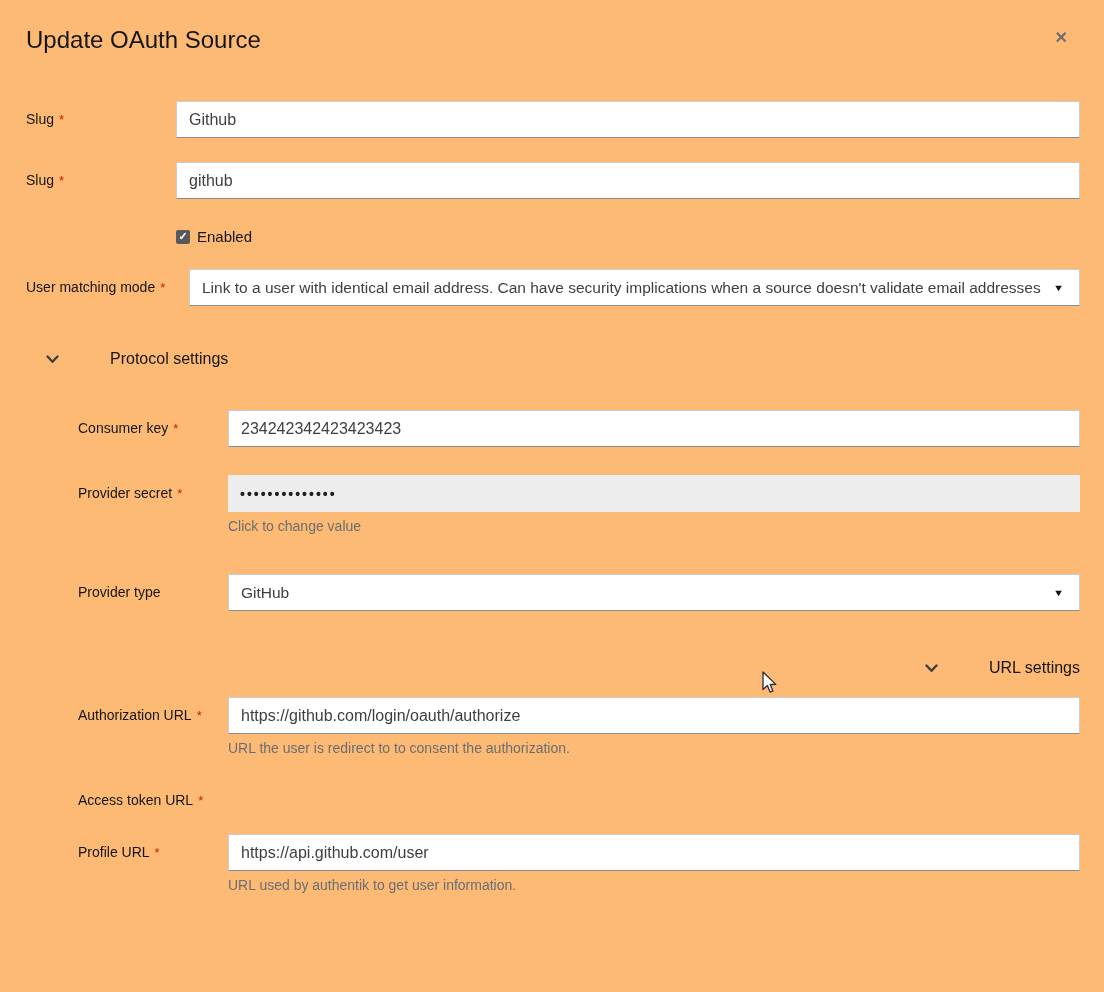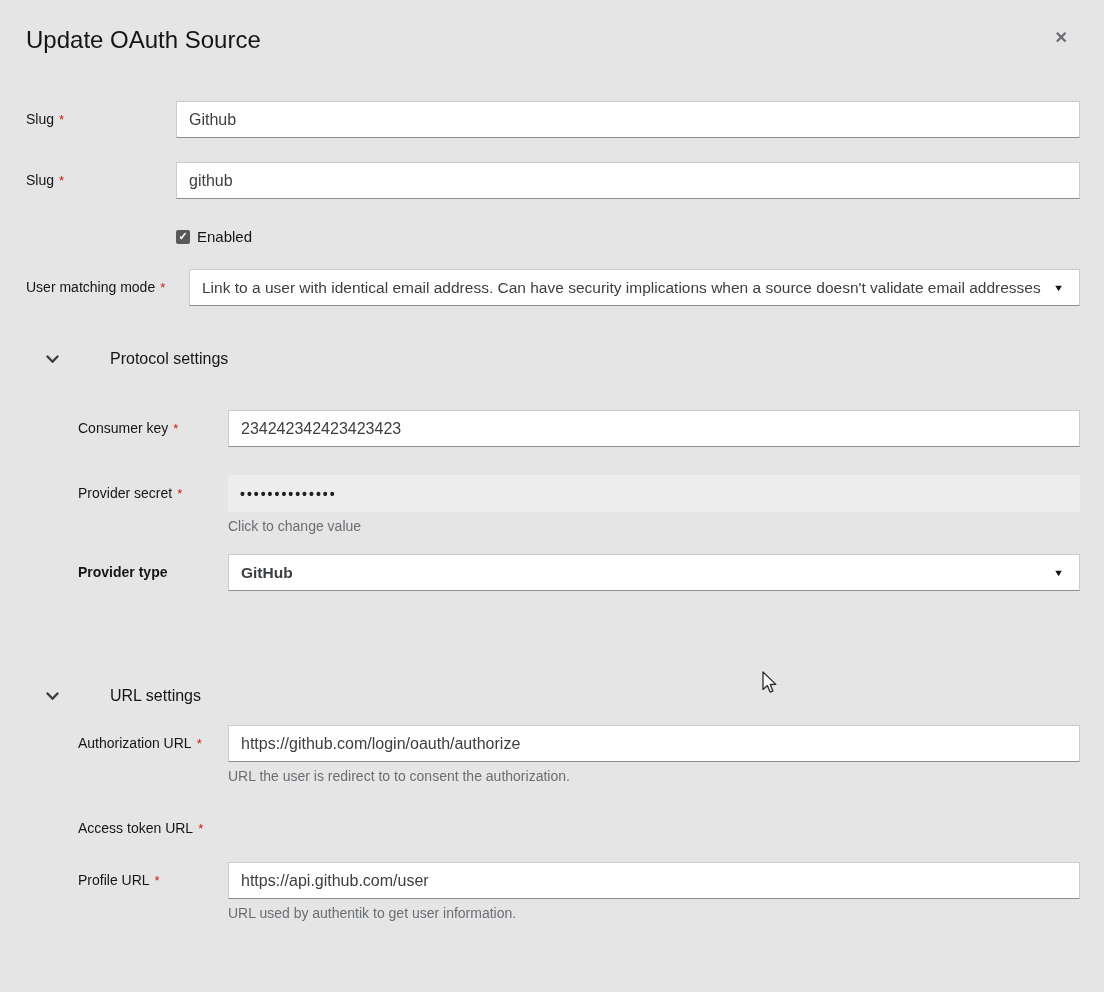--- a/index.html
+++ b/index.html
@@ -2,21 +2,21 @@
 <html><head>
 <meta charset="utf-8">
 <style>
   * { box-sizing: border-box; margin: 0; padding: 0; }
   html, body { width: 1104px; height: 992px; background: #fff; overflow: hidden; }
   body { font-family: "Liberation Sans", sans-serif; color: #151515; position: relative; }
 
   .edge-artifact { position: absolute; left: 0; top: 26px; width: 2px; height: 50px; background: #1b1b1b; }
   .edge-artifact::after { content: ""; position: absolute; left: 2px; top: 26px; width: 4px; height: 2px; background: #1b1b1b; }
 
-  .dialog { width: 1104px; height: 992px; background: #e5e5e5; padding: 24px 24px 0 26px; position: relative; }
+  .dialog { width: 1104px; height: 992px; background: #fdba74; padding: 24px 24px 0 26px; position: relative; }
 
   .dialog-header { display: flex; justify-content: space-between; align-items: flex-start; }
   .dialog-title { font-size: 24px; font-weight: 400; color: #151515; line-height: 32px; letter-spacing: 0; }
   .close-btn { background: none; border: none; color: #6a6e73; font-size: 16px; font-weight: 700; cursor: pointer; line-height: 16px; padding: 4px 12px 4px 4px; margin-top: 2px; }
 
   .form-row { display: flex; align-items: flex-start; }
   .label-col { width: 150px; flex-shrink: 0; padding-top: 10px; font-size: 14px; color: #151515; }
   .label-col .req { color: #c9190b; font-size: 13px; margin-left: 5px; }
   .input-col { flex: 1; min-width: 0; }
 
@@ -62,22 +62,22 @@
   .section-title { font-size: 16px; color: #151515; margin-left: 19px; }
 
   
   .row-name        { margin-top: 45px; }
   .row-slug        { margin-top: 24px; }
   .row-enabled     { margin-top: 29px; }
   .row-matching    { margin-top: 24px; gap: 13px; }
   .hdr-protocol    { margin-top: 44px; }
   .row-ckey        { margin-top: 42px; }
   .row-csecret     { margin-top: 28px; }
-  .row-ptype       { margin-top: 20px; font-weight: bold; }
-  .hdr-url         { margin-top: 96px; }
+  .row-ptype       { margin-top: 40px; }
+  .hdr-url         { margin-top: 48px; justify-content: flex-end; }
   .row-authurl     { margin-top: 20px; }
   .row-tokenurl    { margin-top: 26px; }
   .row-profileurl  { margin-top: 26px; }
 
   .mouse-cursor { position: absolute; left: 762px; top: 671px; pointer-events: none; }
 </style>
 </head>
 <body>
 
 <div class="edge-artifact"></div>

